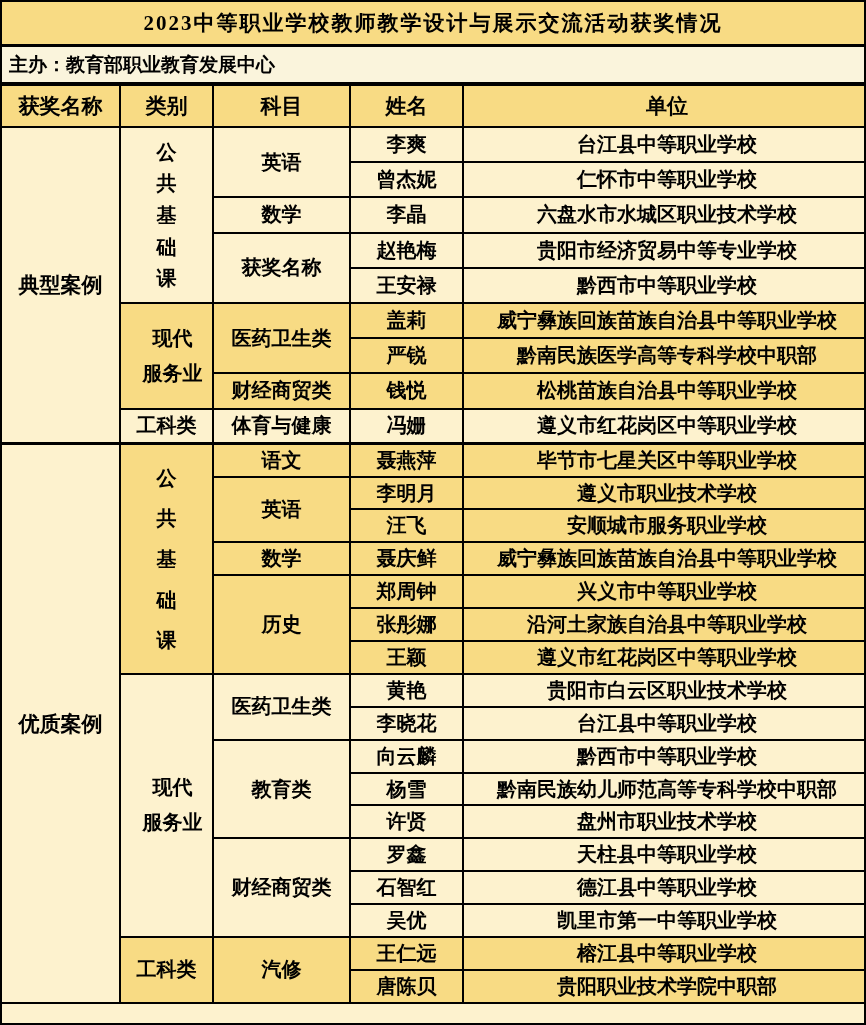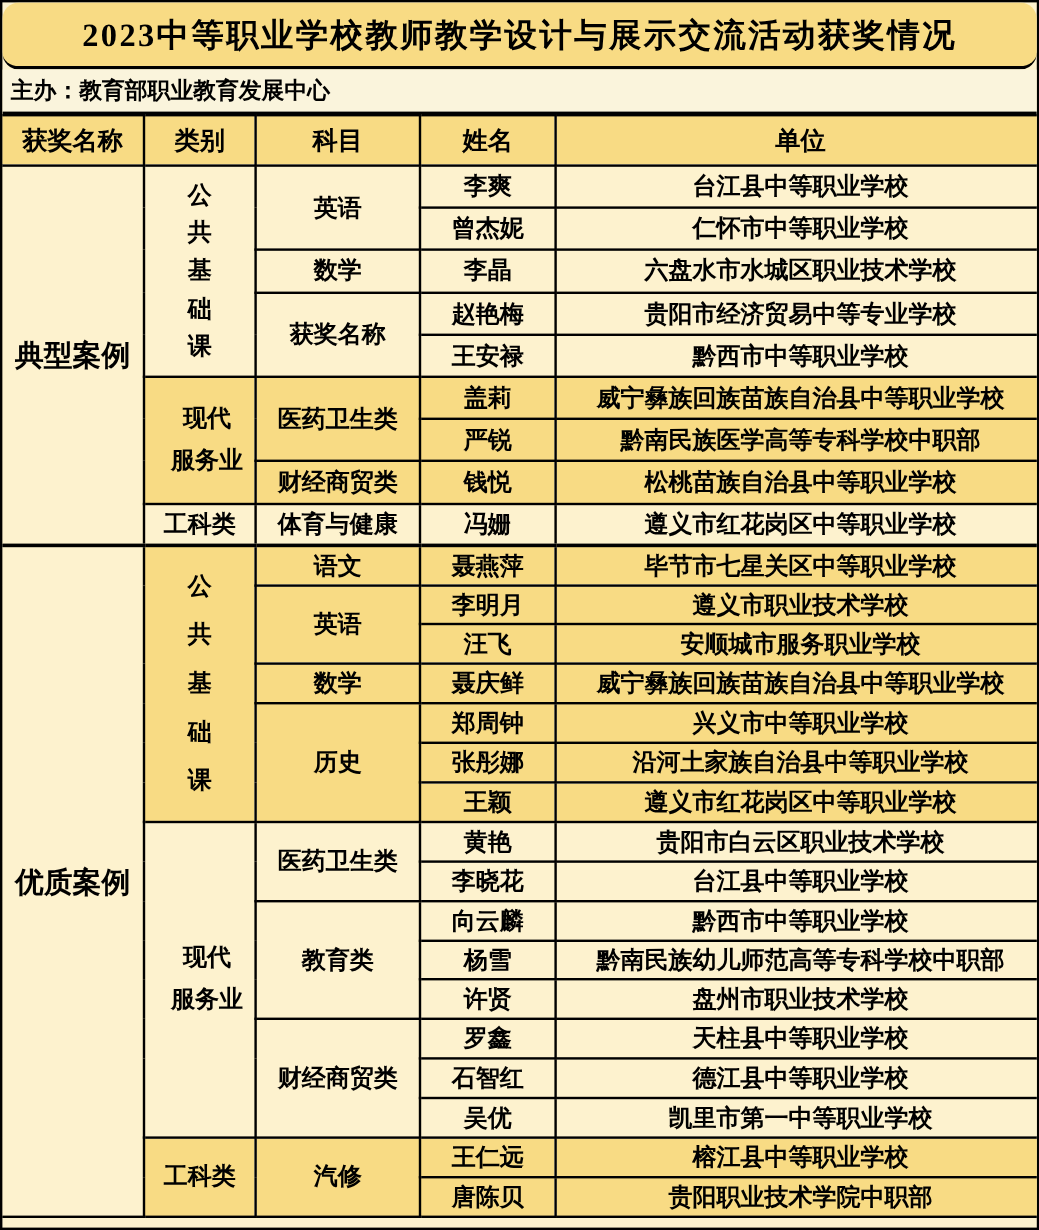--- a/index.html
+++ b/index.html
@@ -6,24 +6,24 @@
     --gold:#f8db84; --cream:#fdf2ce; --pale:#faf4dc; --line:#000000; --ink:#000000;
   }
   *{box-sizing:border-box;}
   html,body{margin:0;padding:0;}
   body{width:866px;font-family:"Liberation Sans","DejaVu Sans",sans-serif;color:var(--ink);}
   .sheet{
     width:866px;height:1025px;border:2px solid var(--line);
     background:var(--cream);overflow:hidden;
   }
   .title-bar{
-    height:56px;background:var(--gold);border-bottom:3px solid var(--line);
+    height:45px;background:var(--gold);border-bottom:3px solid var(--line);
     display:flex;align-items:center;justify-content:center;
     font-family:"Liberation Serif","DejaVu Serif",serif;
-    font-size:27px;font-weight:bold;letter-spacing:2px;border-radius:14px;
+    font-size:21px;font-weight:bold;letter-spacing:2px;
   }
   .organizer-bar{
     height:37px;background:var(--pale);border-bottom:2px solid var(--line);
     display:flex;align-items:center;padding-left:7px;
     font-size:19px;font-weight:bold;
   }
   table.award-table{
     width:866px;border-collapse:collapse;table-layout:fixed;
     margin-left:-2px;
   }
@@ -33,21 +33,21 @@
     font-weight:bold;font-size:20px;padding:0;
     overflow:hidden;white-space:nowrap;
   }
   .award-table thead tr{height:42px;}
   .award-table thead th{background:var(--gold);font-size:21px;margin-left:44px;}
   tr.sec-0{height:35.2px;}
   tr.sec-1{height:32.9px;}
   tr.sec-divider td{border-top-width:3px;}
   td.tone-gold{background:var(--gold);}
   td.tone-cream{background:var(--cream);}
-  td.award-cell{background:var(--cream);font-size:24px;}
+  td.award-cell{background:var(--cream);font-size:21px;}
   .cat-stack{
     display:flex;flex-direction:column;justify-content:space-evenly;
     align-items:center;margin:0 auto;
   }
   .cat-line{display:block;line-height:1;}
   .cat-packed{line-height:1.75;white-space:pre-line;padding-left:12px;}
 </style>
 </head>
 <body>
 

